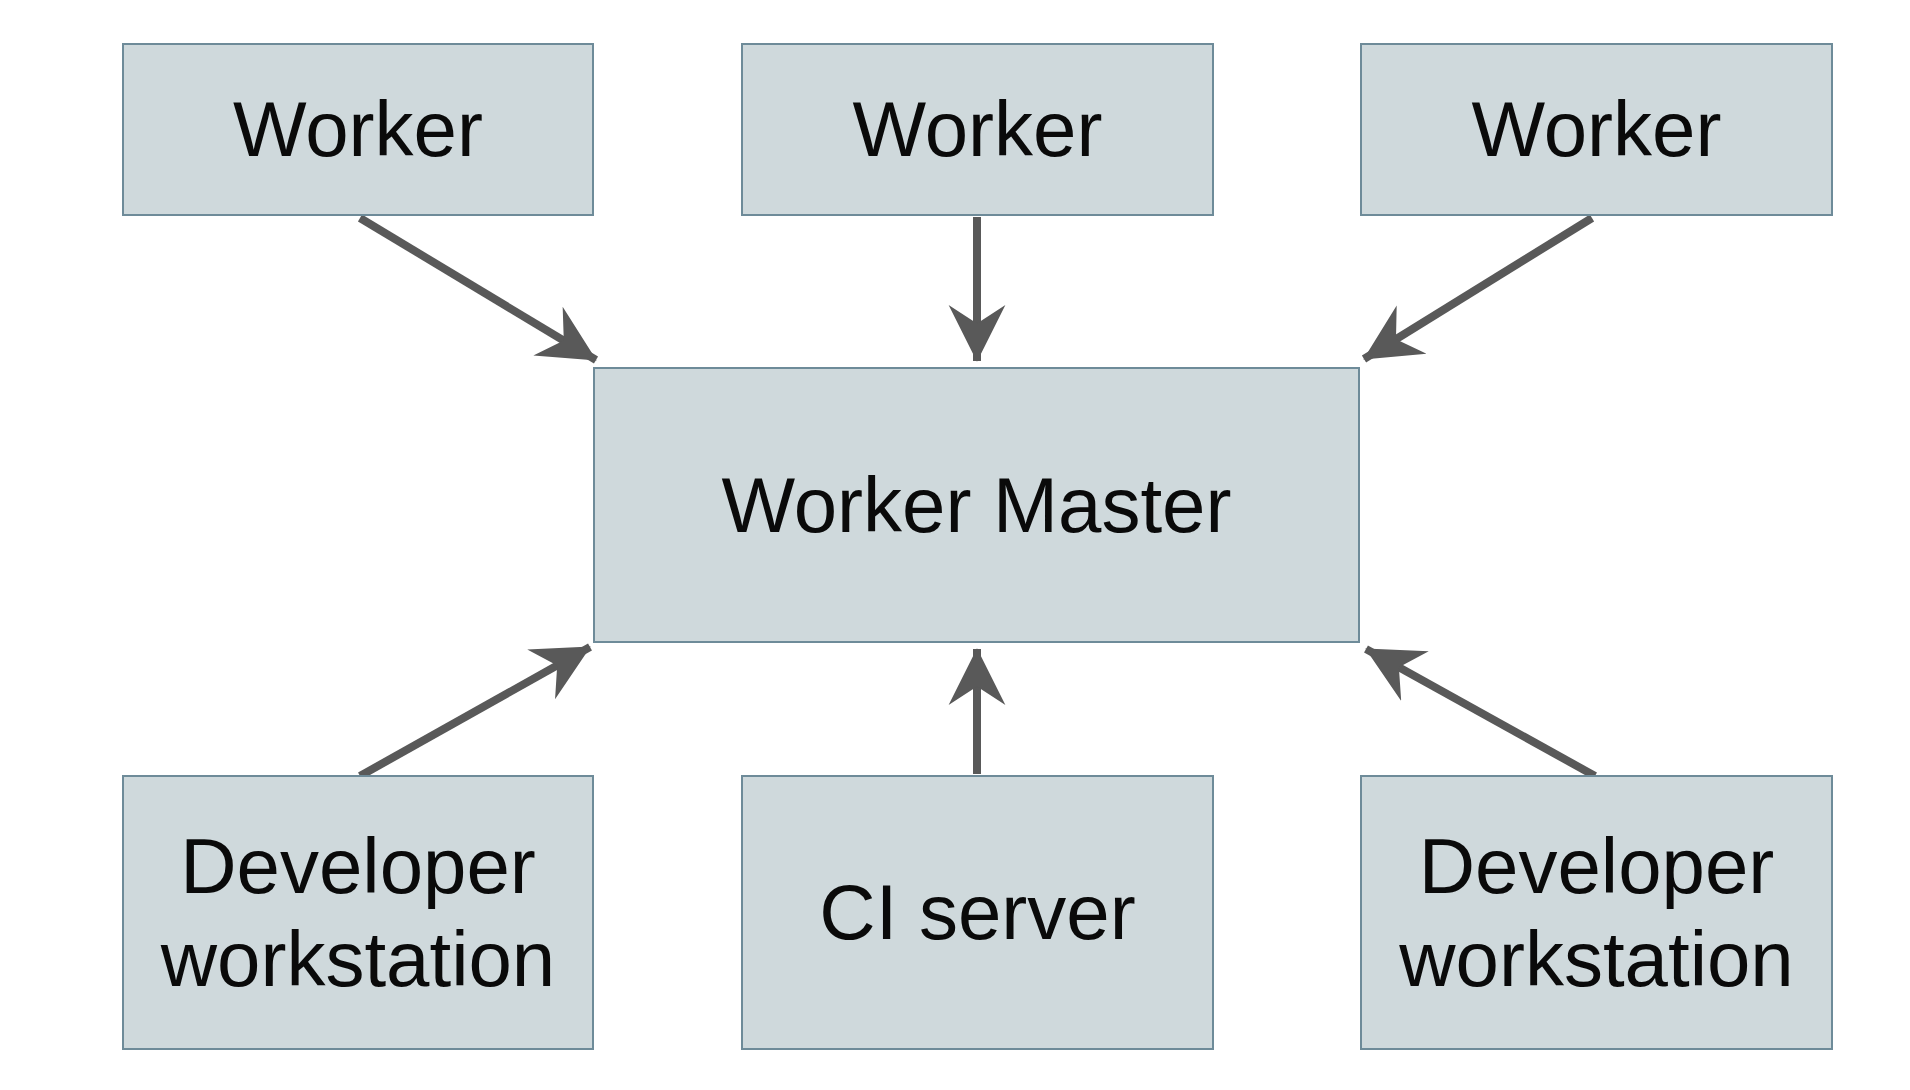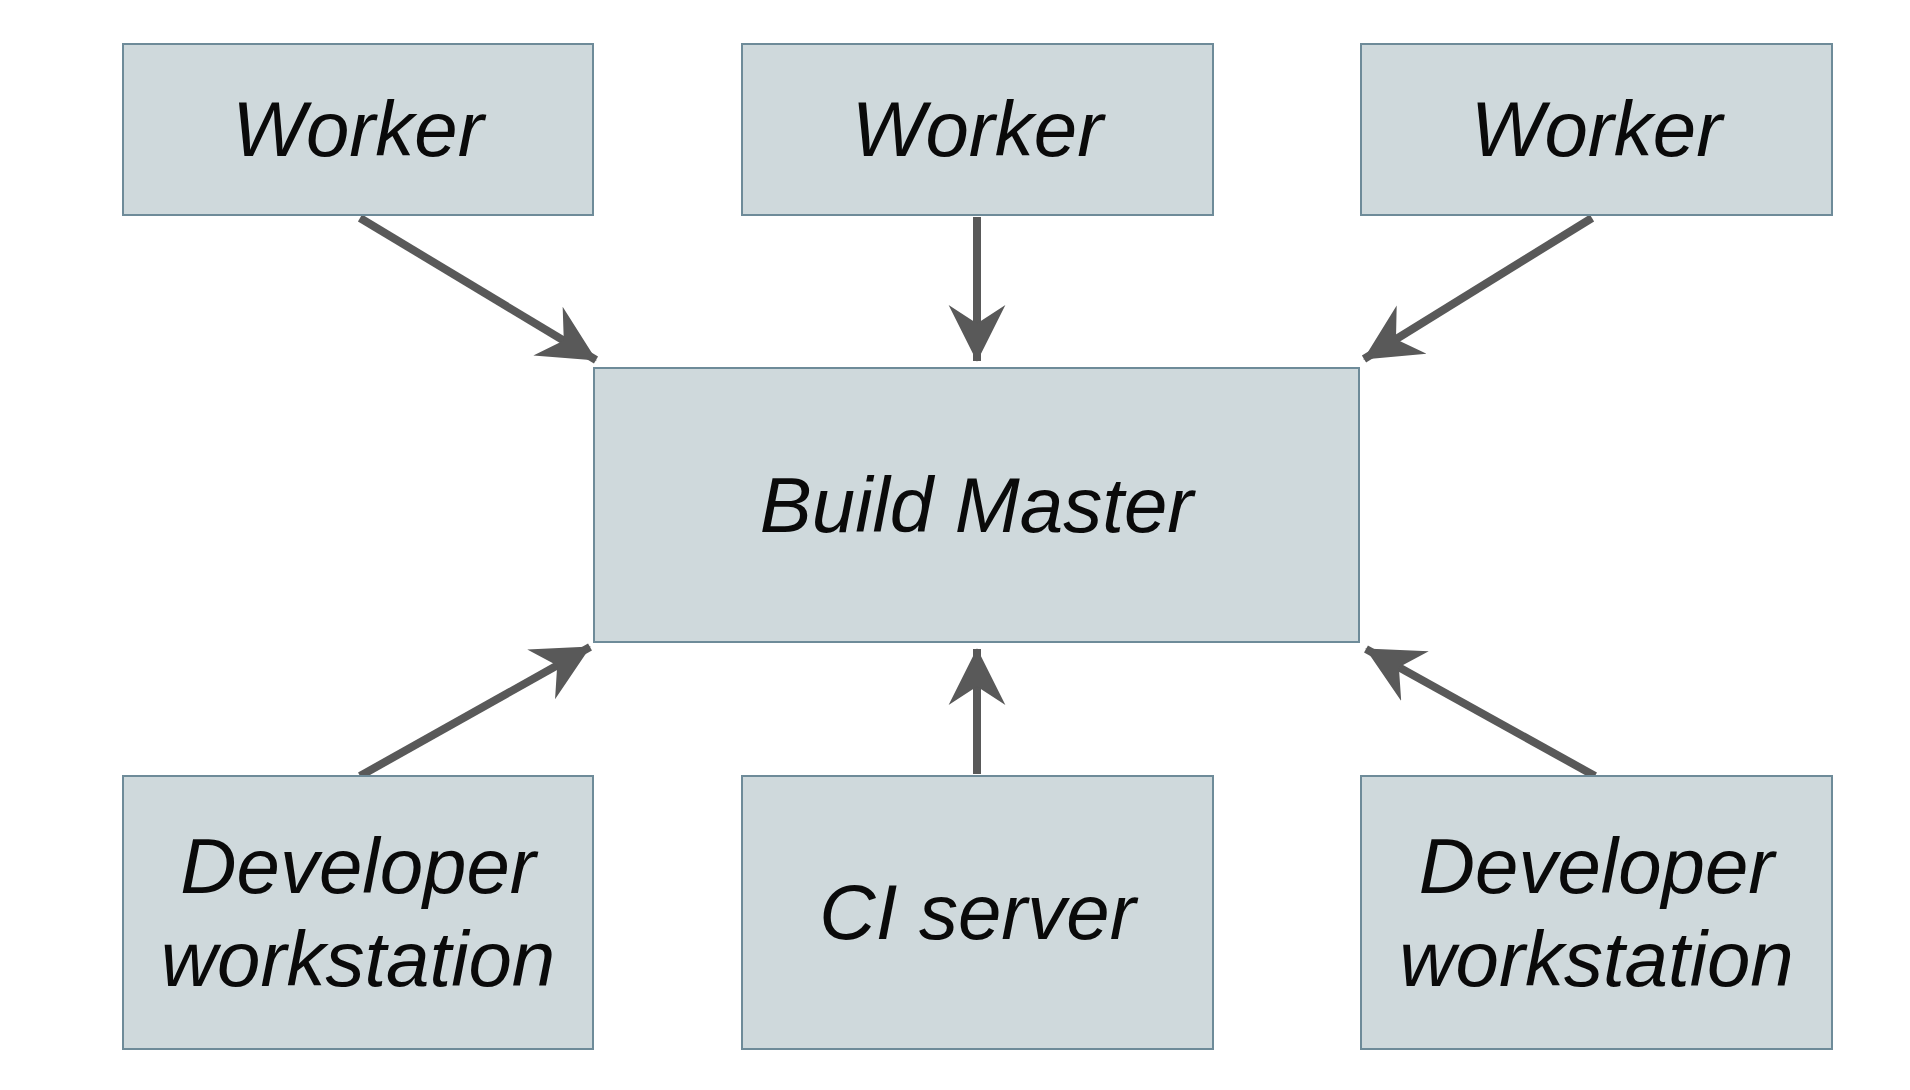--- a/index.html
+++ b/index.html
@@ -23,21 +23,20 @@
     display: flex;
     align-items: center;
     justify-content: center;
     text-align: center;
   }
   .node-label {
     color: var(--text-color, #0a0a0a);
     font-size: 78px;
     line-height: 1.18;
     white-space: nowrap;
-    font-style: italic;
   }
   .node-label span { display: block; }
   #edges-layer {
     position: absolute;
     left: 0;
     top: 0;
     width: 1910px;
     height: 1090px;
     pointer-events: none;
   }
@@ -76,21 +75,21 @@
   </div>
 
   <div class="node" style="left: 1360px; top: 43px; width: 473px; height: 173px;">
     <div class="node-label">
       <span>Worker</span>
     </div>
   </div>
 
   <div class="node" style="left: 593px; top: 367px; width: 767px; height: 276px;">
     <div class="node-label">
-      <span>Build Master</span>
+      <span>Worker Master</span>
     </div>
   </div>
 
   <div class="node" style="left: 122px; top: 775px; width: 472px; height: 275px;">
     <div class="node-label">
       <span>Developer</span>
       <span>workstation</span>
     </div>
   </div>
 

